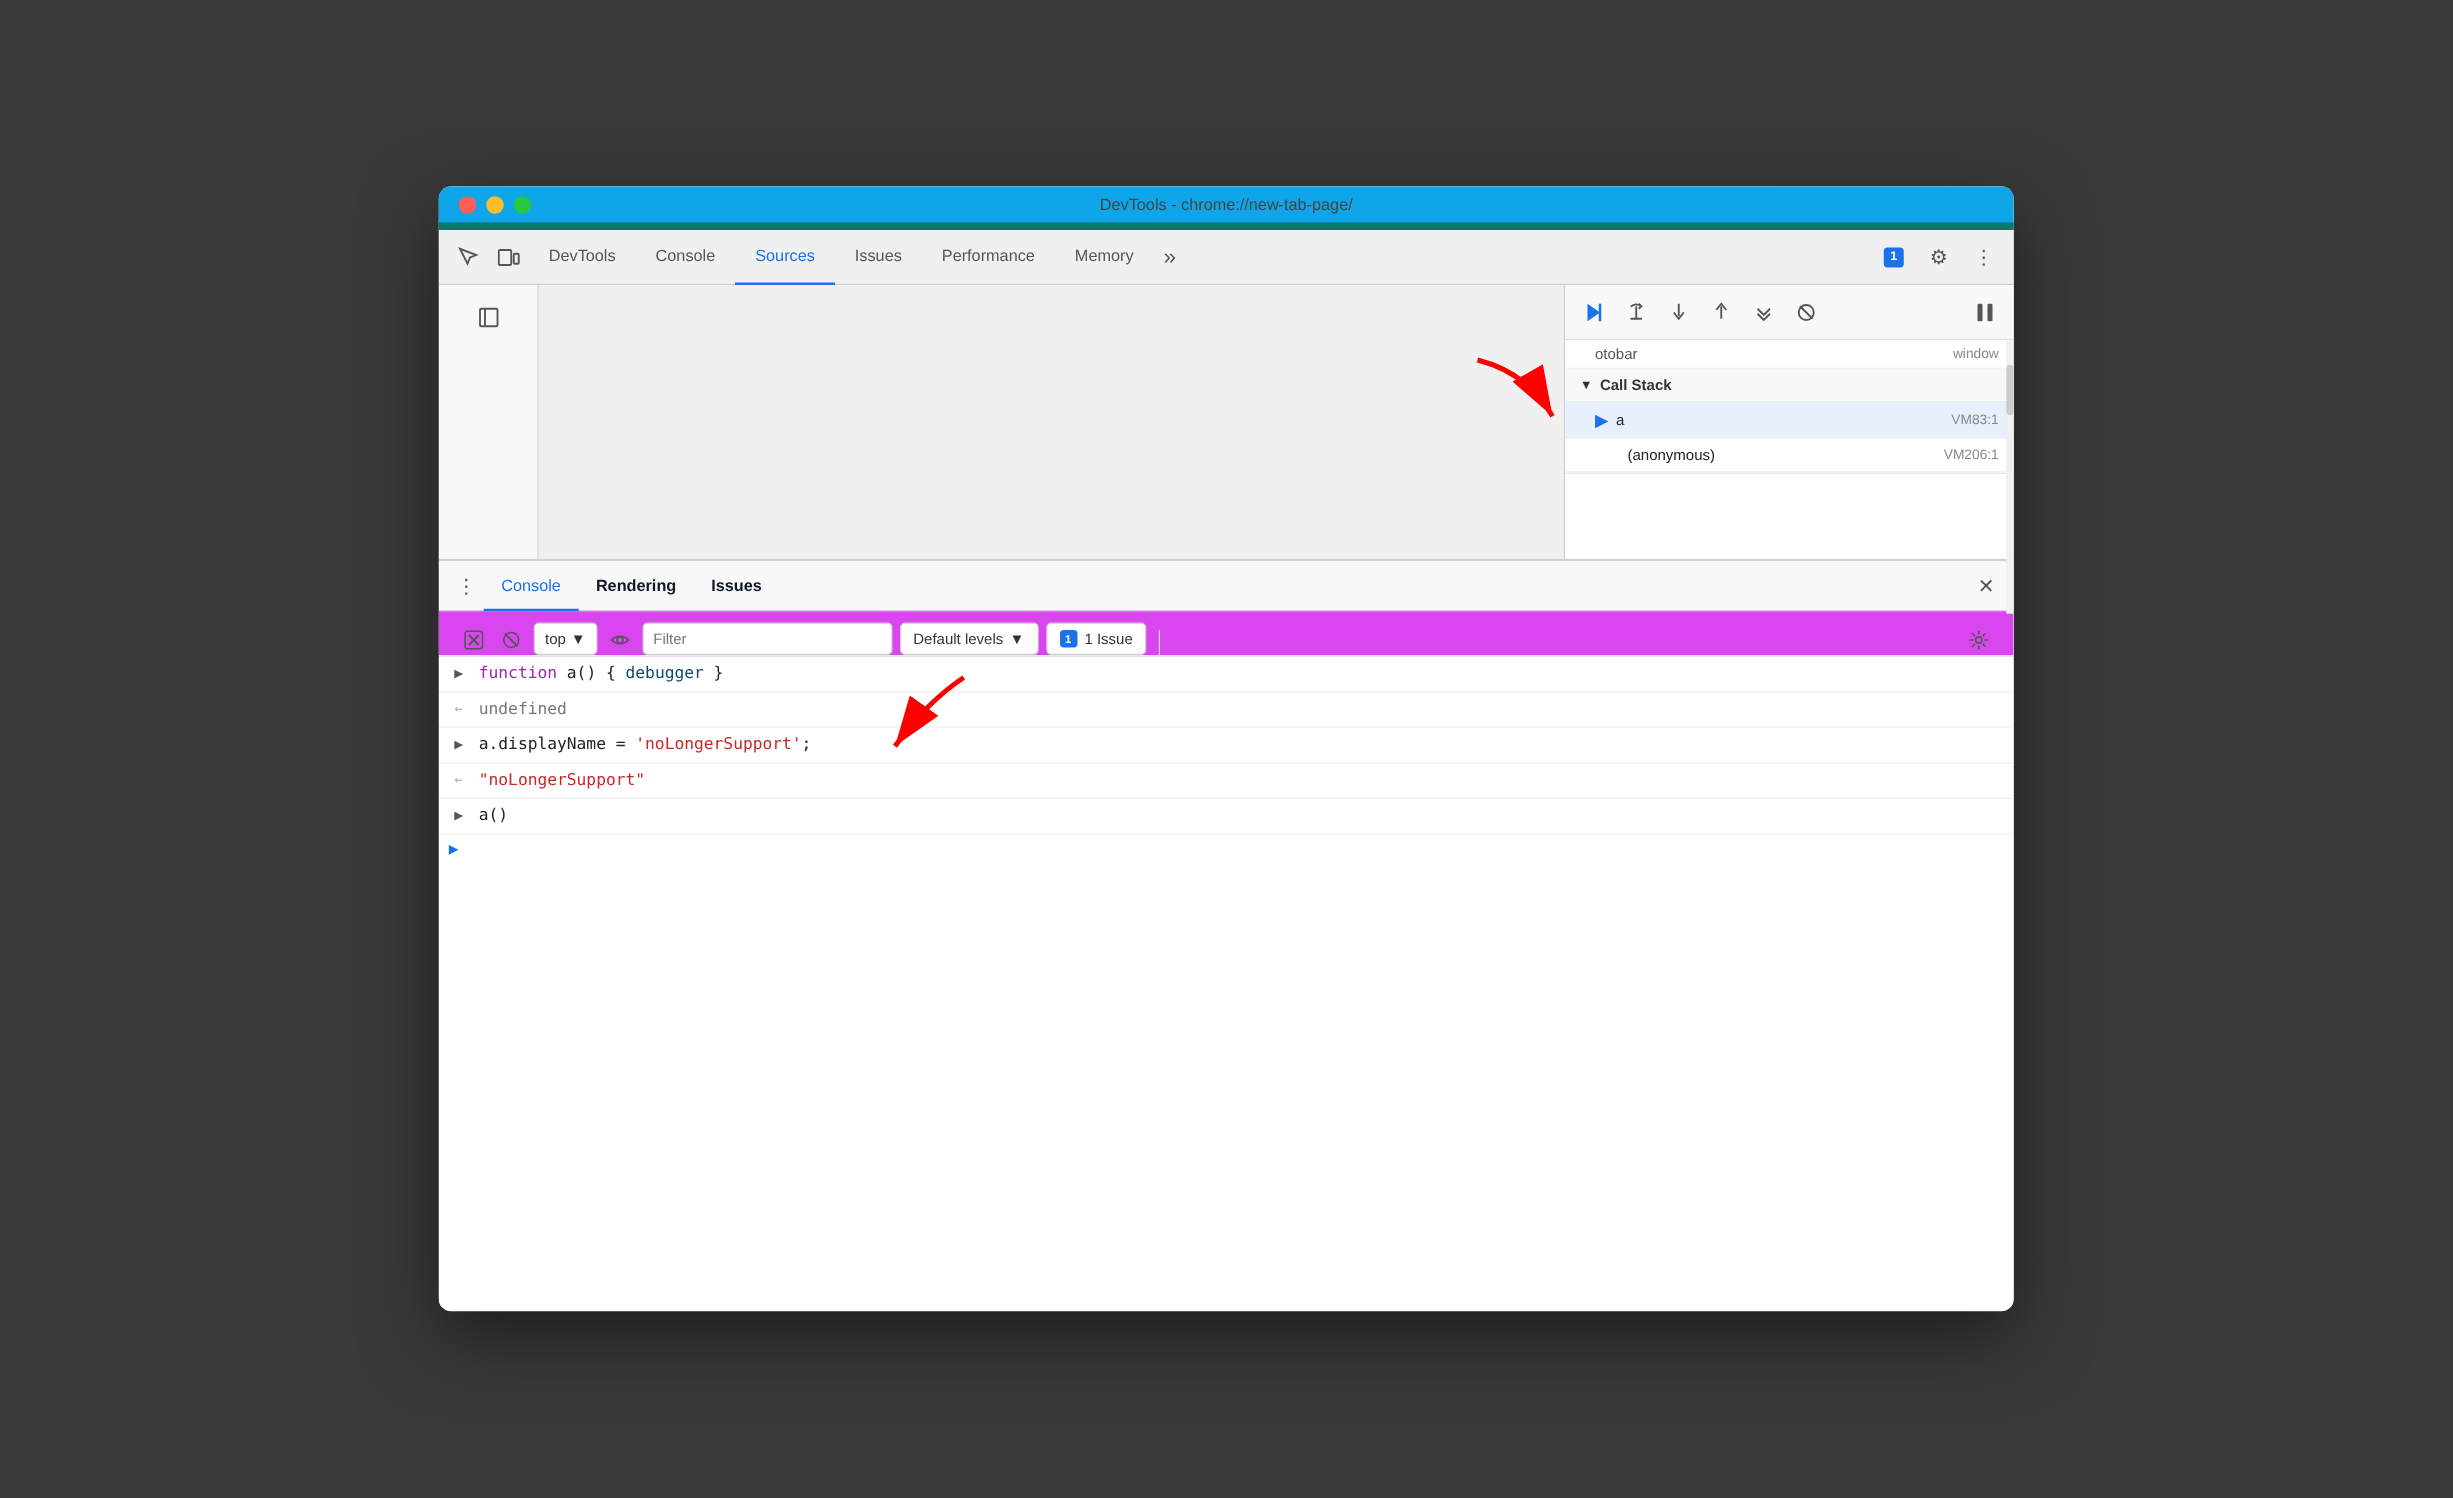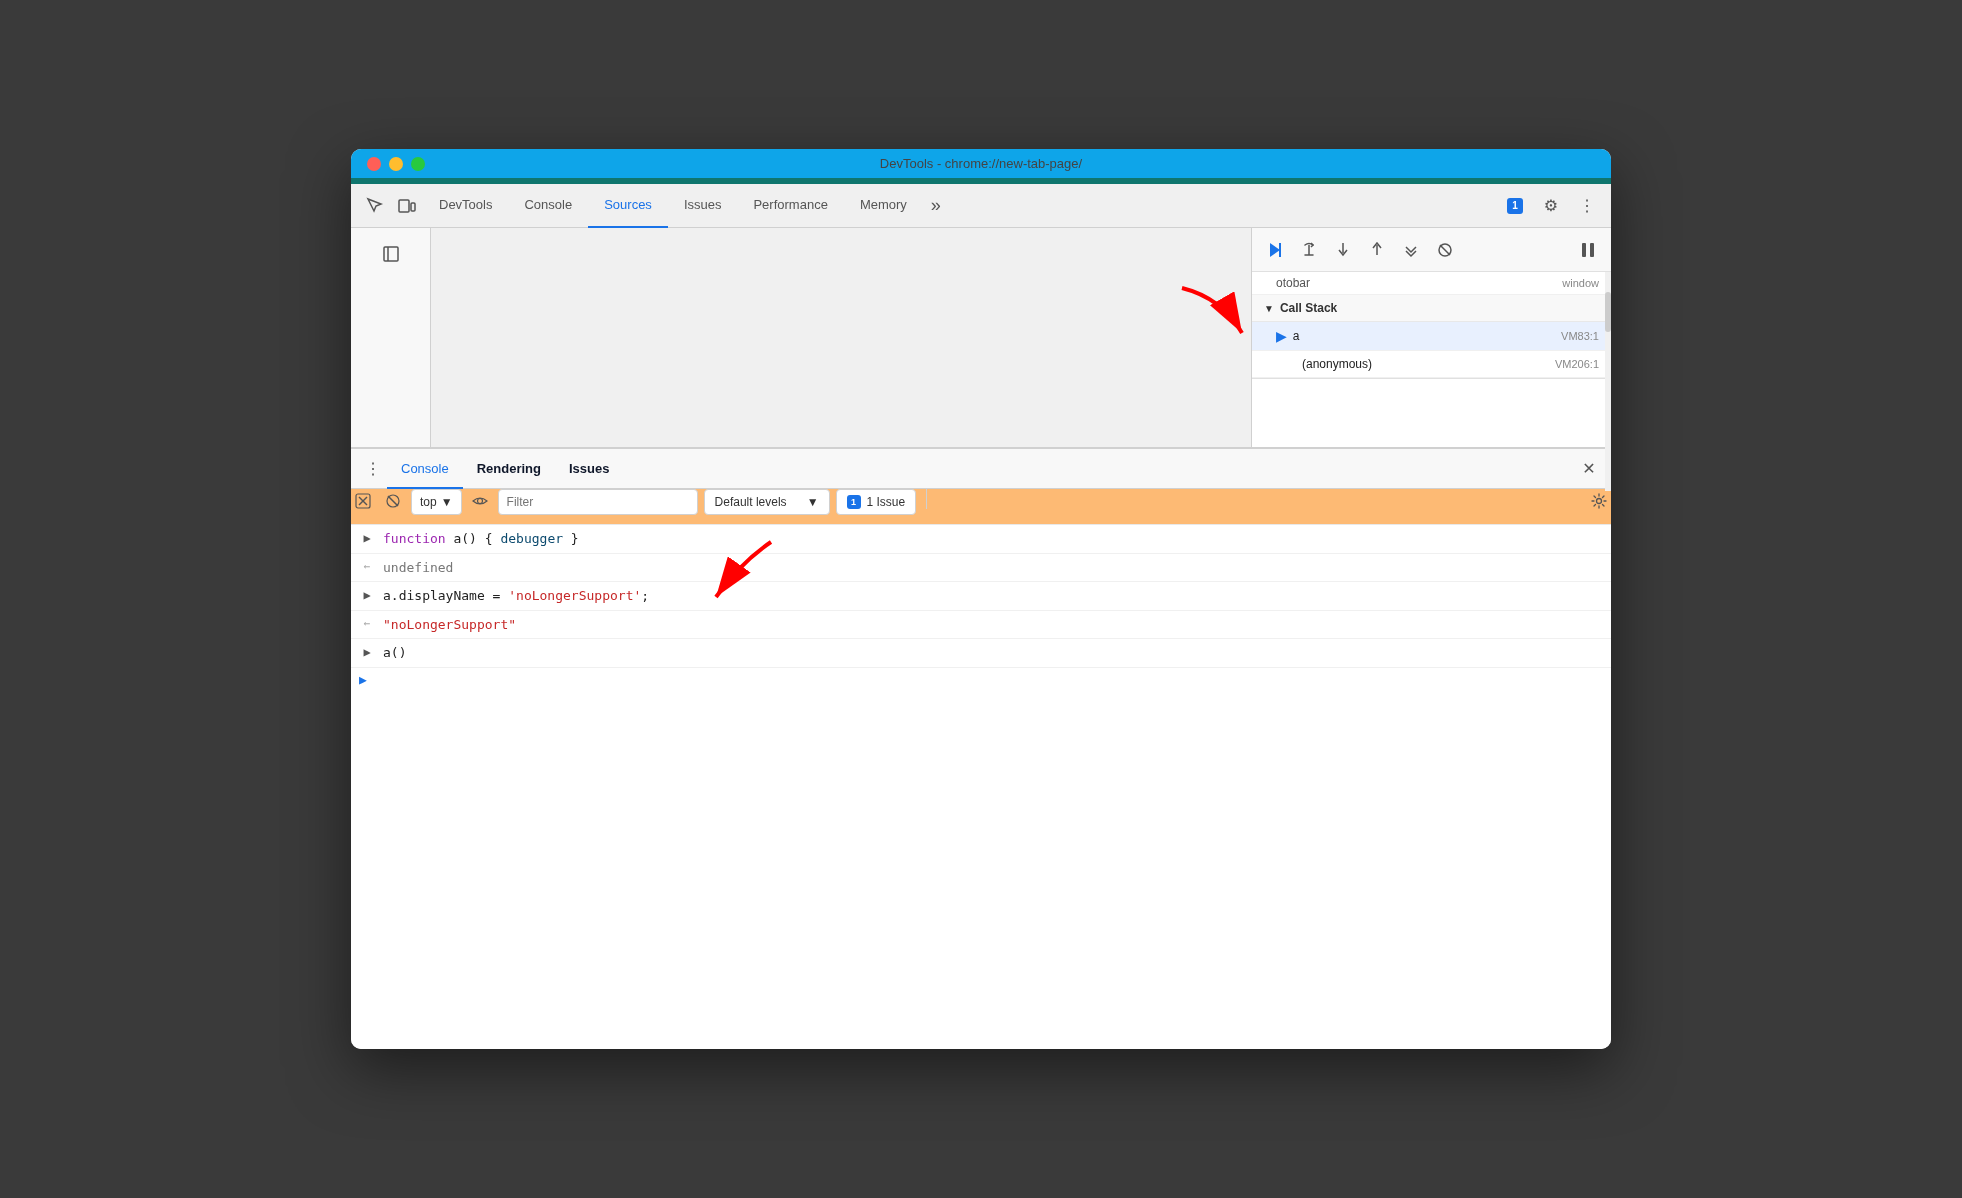--- a/index.html
+++ b/index.html
@@ -315,26 +315,26 @@
       justify-content: center;
       border: none;
       background: transparent;
       cursor: pointer;
       font-size: 16px;
       color: #555;
     }
     
     .console-toolbar {
       display: flex;
-      align-items: flex-start;
+      align-items: flex-end;
       height: 36px;
       border-bottom: 1px solid #e8e8e8;
-      padding: 0 0;
+      padding: 0 16px;
       gap: 6px;
-      background: #fdba74;
+      background: #d946ef;
     }
     .console-tool-btn {
       width: 24px;
       height: 24px;
       display: flex;
       align-items: center;
       justify-content: center;
       border: none;
       background: transparent;
       cursor: pointer;
@@ -363,21 +363,21 @@
       padding: 0 8px;
       font-size: 12px;
       color: #666;
       outline: none;
       min-width: 120px;
       max-width: 200px;
     }
     .default-levels-btn {
       display: flex;
       align-items: center;
-      gap: 20px;
+      gap: 5px;
       padding: 2px 10px;
       border: 1px solid #d0d0d0;
       border-radius: 4px;
       font-size: 12px;
       color: #333;
       cursor: pointer;
       background: white;
       height: 26px;
     }
     .issues-badge-btn {

